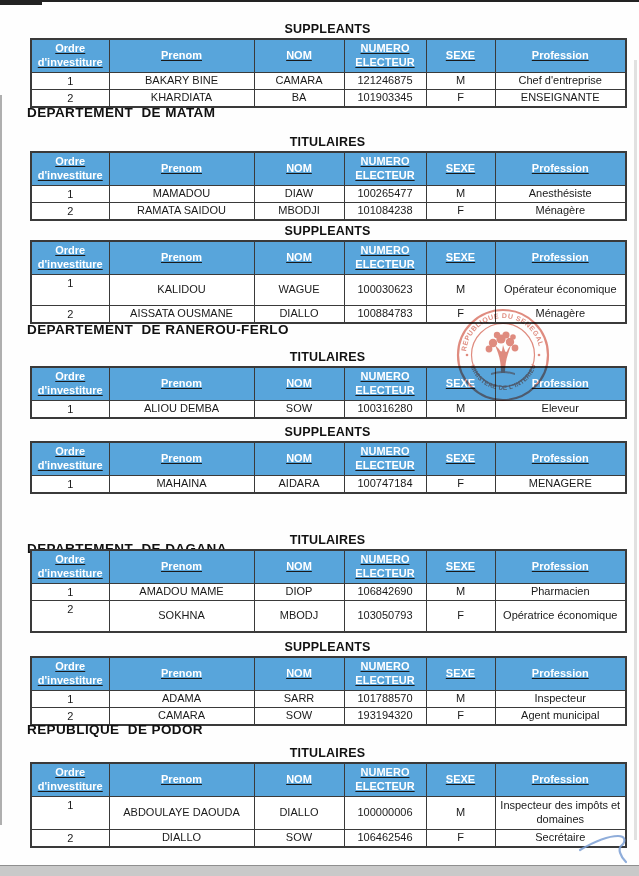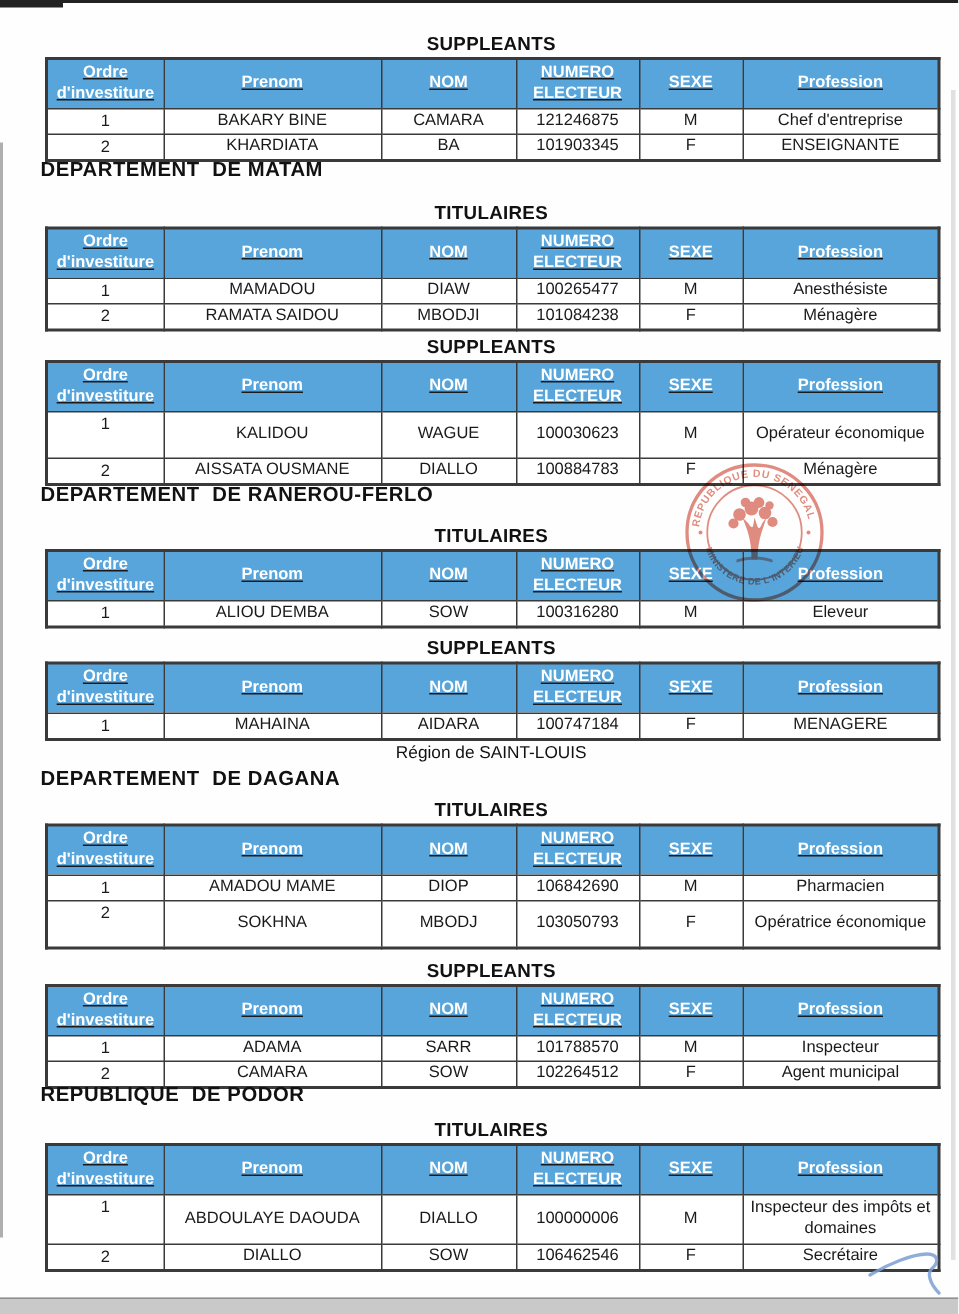--- a/index.html
+++ b/index.html
@@ -229,23 +229,22 @@
             <tr style="height: 16px;">
               <td class="c0">1</td>
               <td class="c1">MAHAINA</td>
               <td class="c2">AIDARA</td>
               <td class="c3">100747184</td>
               <td class="c4">F</td>
               <td class="c5">MENAGERE</td>
             </tr>
           </tbody>
         </table>
-        <div class="caption">Région de SAINT-LOUIS</div>
-      </div>
-      <div class="dept-heading" style="top: 511px;">DEPARTEMENT  DE DAGANA</div>
+      </div>
+      <div class="dept-heading" style="top: 541px;">DEPARTEMENT  DE DAGANA</div>
       <div class="section" style="top: 533px;">
         <div class="table-title">TITULAIRES</div>
         <table class="cand">
           <colgroup>
             <col style="width: 78px;">
             <col style="width: 145px;">
             <col style="width: 90px;">
             <col style="width: 82px;">
             <col style="width: 69px;">
             <col style="width: 131px;">
@@ -307,21 +306,21 @@
               <td class="c1">ADAMA</td>
               <td class="c2">SARR</td>
               <td class="c3">101788570</td>
               <td class="c4">M</td>
               <td class="c5">Inspecteur</td>
             </tr>
             <tr style="height: 16px;">
               <td class="c0">2</td>
               <td class="c1">CAMARA</td>
               <td class="c2">SOW</td>
-              <td class="c3">102264512</td>
+              <td class="c3">193194320</td>
               <td class="c4">F</td>
               <td class="c5">Agent municipal</td>
             </tr>
           </tbody>
         </table>
       </div>
       <div class="dept-heading" style="top: 722px;">REPUBLIQUE  DE PODOR</div>
       <div class="section" style="top: 746px;">
         <div class="table-title">TITULAIRES</div>
         <table class="cand">

